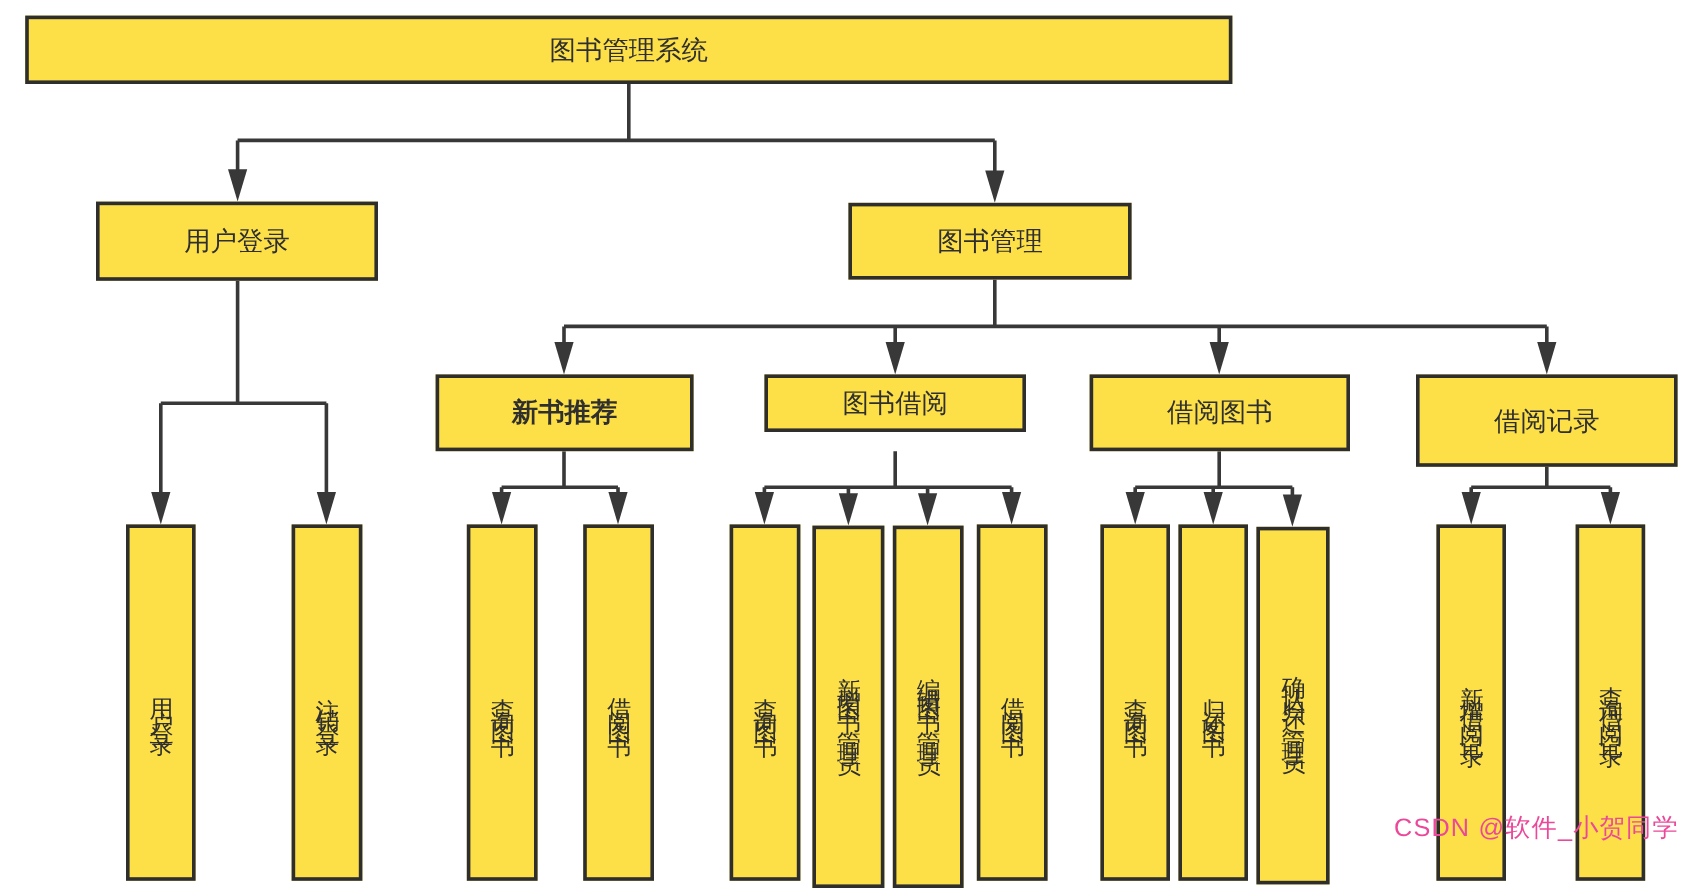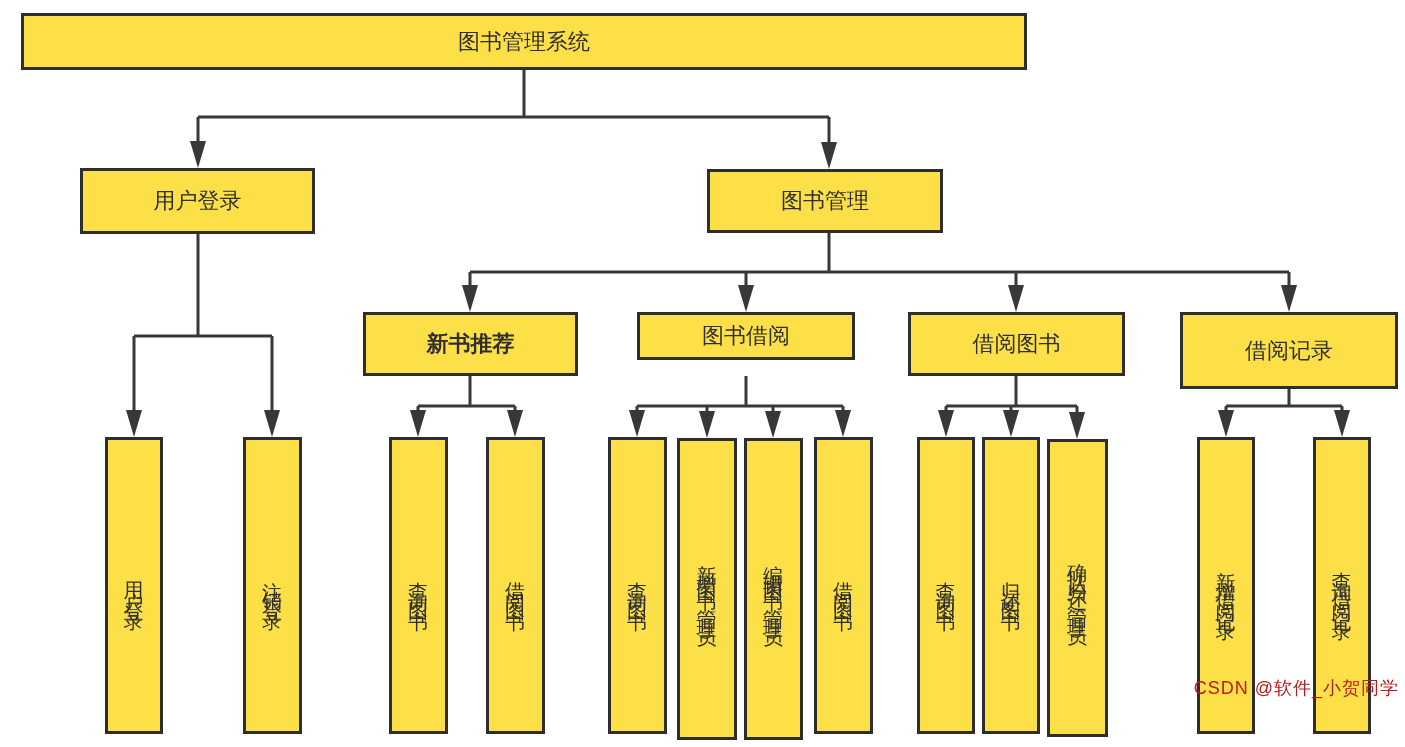--- a/index.html
+++ b/index.html
@@ -36,22 +36,22 @@
     left:0;top:0;
     width:1405px;height:747px;
     pointer-events:none;
   }
   .wire{stroke:#383838;stroke-width:3;fill:none;}
   .head{fill:#383838;stroke:none;}
   .watermark{
     position:absolute;
     right:6px;
     top:676px;
-    font-size:18px;
-    color:#b91c1c;
+    font-size:21px;
+    color:#ec4899;
     letter-spacing:1px;
     white-space:nowrap;
   }
 
   
   #n-root{left:21px;top:13px;width:1006px;height:57px;}
   #n-user-login{left:80px;top:168px;width:235px;height:66px;}
   #n-book-mgmt{left:707px;top:169px;width:236px;height:64px;}
   #n-new-rec{left:363px;top:312px;width:215px;height:64px;font-weight:bold;}
   #n-borrowing{left:637px;top:312px;width:218px;height:48px;}

